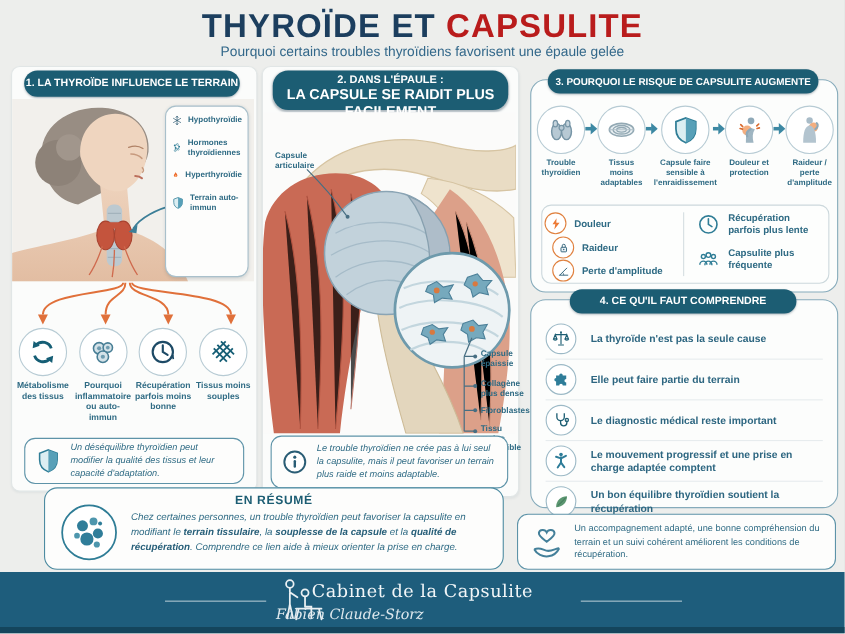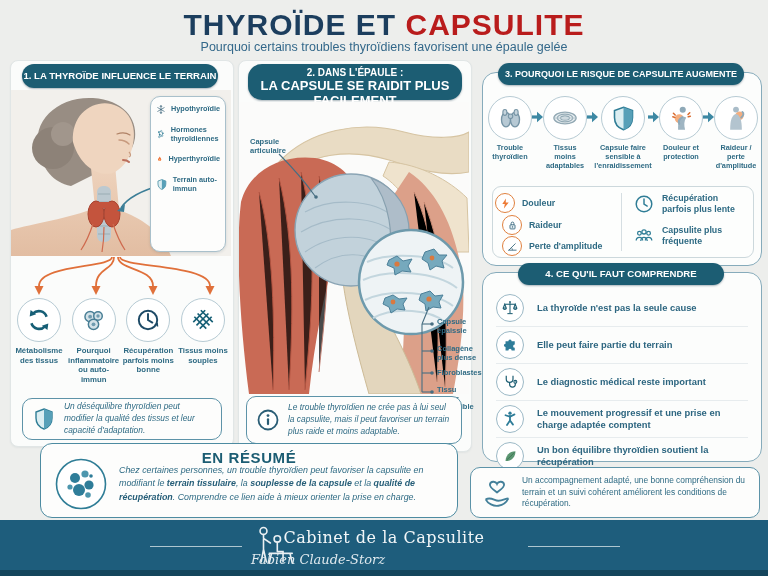--- a/index.html
+++ b/index.html
@@ -31,21 +31,21 @@
   .flowarrow{margin-top:15px;flex:0 0 auto;}
   .symbox{border:1px solid #ccd8dc;border-radius:9px;background:#fdfefd;}
   .symrow{display:flex;align-items:center;gap:7px;}
   .symlbl{font-size:8.8px;color:#2f6b84;font-weight:600;line-height:1.2;}
   .ocirc{border:1.4px solid #e0813f;background:#fff;border-radius:50%;display:flex;align-items:center;justify-content:center;box-sizing:border-box;}
   
   .s4row{display:flex;align-items:center;gap:13px;padding:4px 0;border-bottom:1px solid #e7ecee;}
   .s4row:last-child{border-bottom:none;}
   .s4lbl{font-size:9.4px;color:#2d6680;font-weight:600;line-height:1.25;}
   
-  .sumtitle{font-size:15px;font-weight:bold;color:#1c5d73;letter-spacing:.6px;text-align:center;}
+  .sumtitle{font-size:11px;font-weight:bold;color:#1c5d73;letter-spacing:.6px;text-align:center;}
   .sumtext{font-size:8.9px;font-style:italic;color:#2f6b84;line-height:1.5;}
   .sumtext b{color:#265e78;}
   
   .footer{background:#1e5d7c;}
   .brand{font-family:"DejaVu Serif",serif;font-size:16px;color:#f2f6f8;letter-spacing:.5px;}
   .signature{font-family:"DejaVu Serif",serif;font-style:italic;font-size:13px;color:#dfe9ee;}
   .fline{height:1px;background:#c8d8df;opacity:.85;}
   .svglabel{font-size:7.5px;color:#2f6b84;font-weight:600;line-height:1.15;}
 </style>
 </head>

